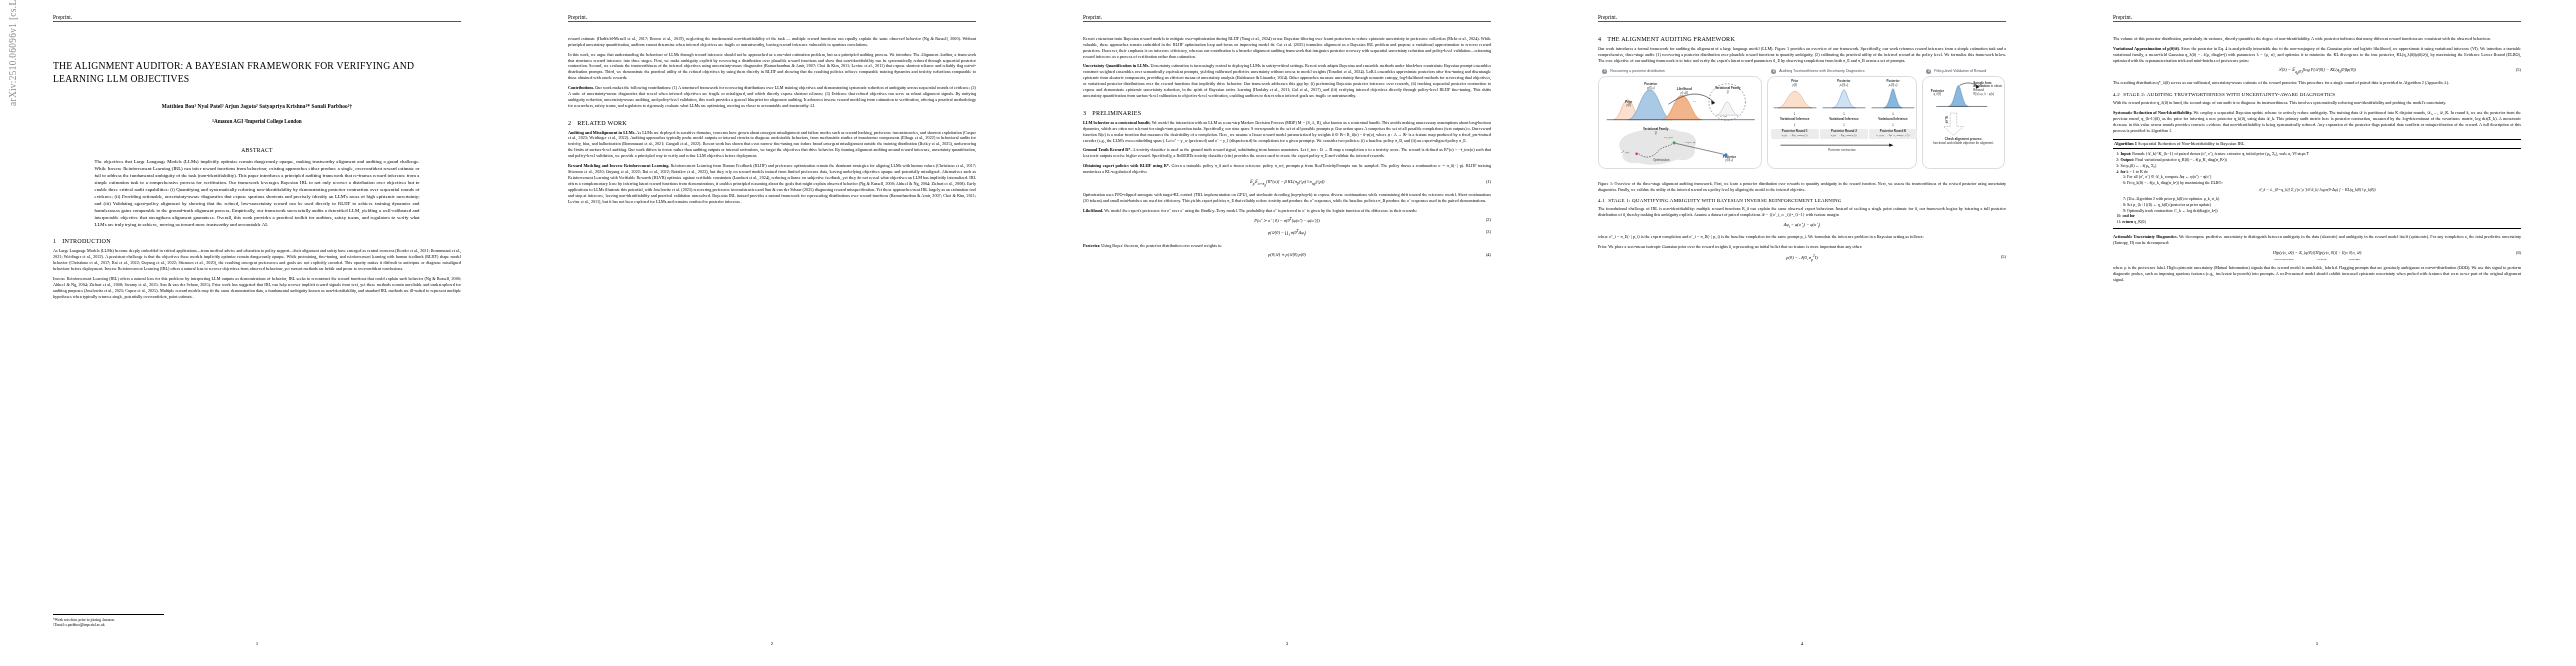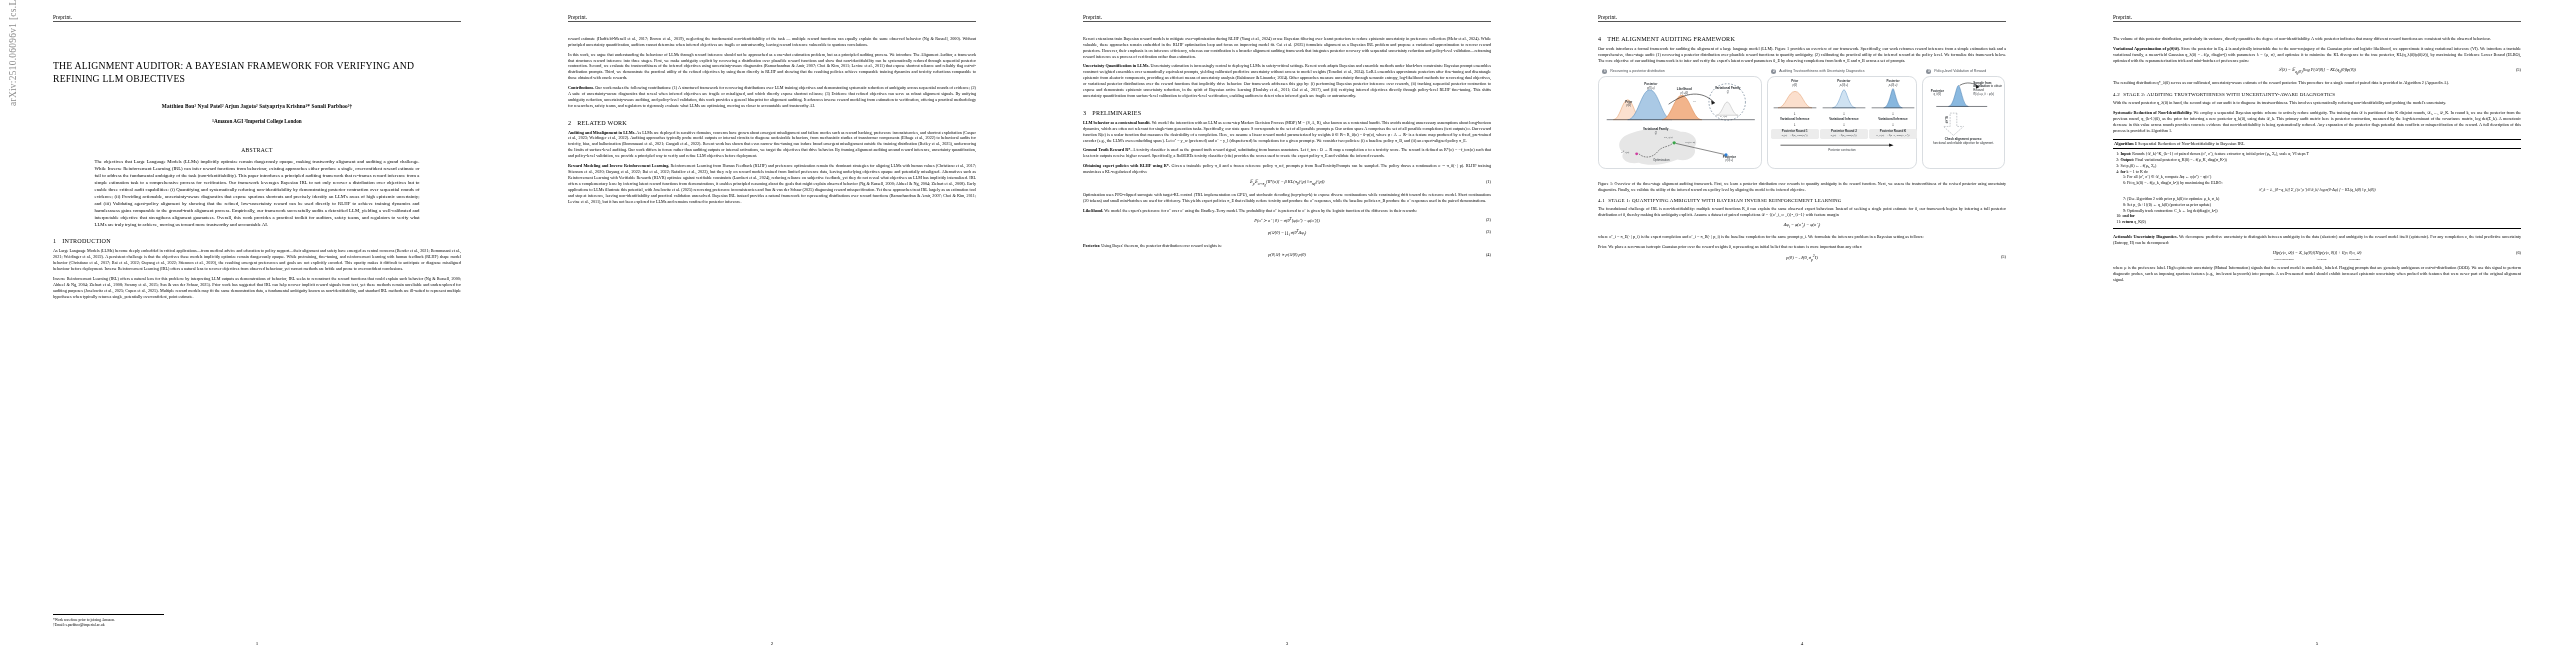--- a/index.html
+++ b/index.html
@@ -52,21 +52,21 @@
 <body>
 
 <div id="pages">
 
   <div class="page">
     <div class="arxiv">arXiv:2510.06096v1  [cs.LG]  7 Oct 2025</div>
     <div class="page-inner">
       <div class="hdr">Preprint.</div>
       <div class="hdr-rule"></div>
 
-      <div class="title">THE ALIGNMENT AUDITOR: A BAYESIAN FRAMEWORK FOR VERIFYING AND REFINING LLM OBJECTIVES</div>
+      <div class="title">THE ALIGNMENT AUDITOR: A BAYESIAN FRAMEWORK FOR VERIFYING AND LEARNING LLM OBJECTIVES</div>
 
       <div class="authors">Matthieu Bou²   Nyal Patel²   Arjun Jagota²   Satyapriya Krishna¹*   Sonali Parbhoo²†</div>
       <div class="affil">¹Amazon AGI   ²Imperial College London</div>
 
       <div class="abs-h">ABSTRACT</div>
       <div class="abs">The objectives that Large Language Models (LLMs) implicitly optimize remain dangerously opaque, making trustworthy alignment and auditing a grand challenge. While Inverse Reinforcement Learning (IRL) can infer reward functions from behaviour, existing approaches either produce a single, overconfident reward estimate or fail to address the fundamental ambiguity of the task (non-identifiability). This paper introduces a principled auditing framework that re-frames reward inference from a simple estimation task to a comprehensive process for verification. Our framework leverages Bayesian IRL to not only recover a distribution over objectives but to enable three critical audit capabilities: (i) Quantifying and systematically reducing non-identifiability by demonstrating posterior contraction over sequential rounds of evidence; (ii) Providing actionable, uncertainty-aware diagnostics that expose spurious shortcuts and precisely identify an LLM's areas of high epistemic uncertainty; and (iii) Validating agent-policy alignment by showing that the refined, low-uncertainty reward can be used directly to RLHF to achieve training dynamics and harmlessness gains comparable to the ground-truth alignment process. Empirically, our framework successfully audits a detoxified LLM, yielding a well-calibrated and interpretable objective that strengthens alignment guarantees. Overall, this work provides a practical toolkit for auditors, safety teams, and regulators to verify what LLMs are truly trying to achieve, moving us toward more trustworthy and accountable AI.</div>
 
       <div class="sec">
         <span class="n">1</span><span>INTRODUCTION</span>
       </div>

